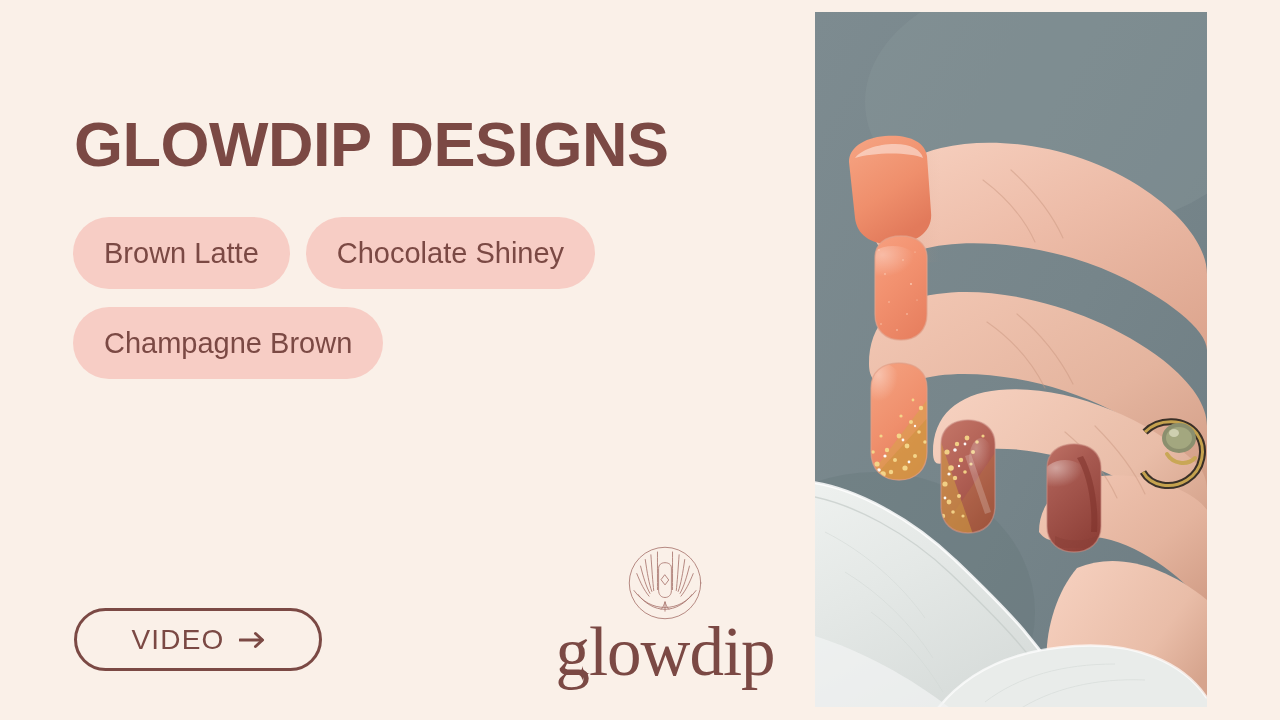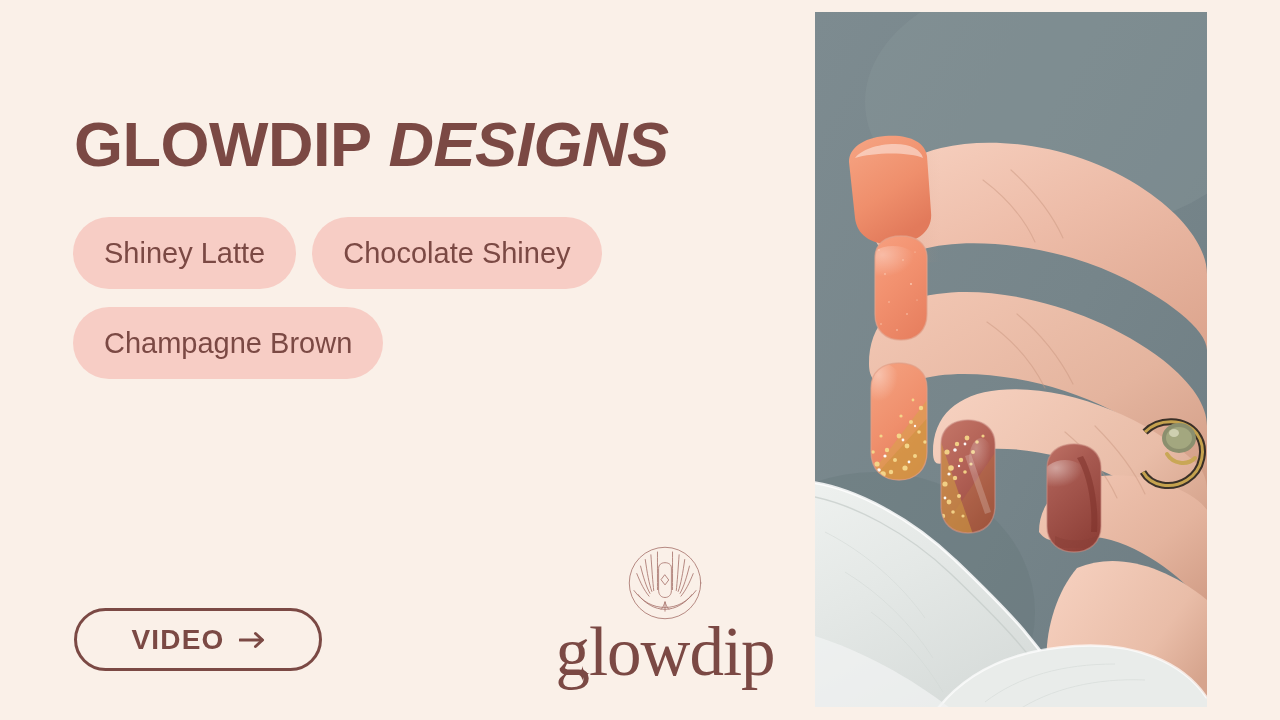--- a/index.html
+++ b/index.html
@@ -44,21 +44,20 @@
     color: #7b4944;
     white-space: nowrap;
     font-weight: 700;
   }
   #page-title .t-main {
     font-weight: 700;
     font-style: normal;
   }
   #page-title .t-accent {
     font-weight: 700;
-    font-style: italic;
   }
 
   
   #shade-list {
     position: absolute;
     left: 73px;
     top: 217px;
     width: 700px;
   }
   .pill-row {
@@ -95,21 +94,21 @@
     background: transparent;
     display: flex;
     align-items: center;
     justify-content: center;
     gap: 14px;
     cursor: pointer;
   }
   #video-button .vb-label {
     color: #7b4944;
     font-size: 28px;
-    font-weight: 700;
+    font-weight: 400;
     letter-spacing: 1.2px;
     line-height: 1;
   }
   #video-button .vb-arrow {
     display: block;
     width: 26px;
     height: 18px;
     color: #7b4944;
   }
 
@@ -172,21 +171,21 @@
 <div id="slide">
 
   <div id="left-panel">
 
     <h1 id="page-title">
       <span class="t-main">GLOWDIP</span><span>&nbsp;</span><span class="t-accent">DESIGNS</span>
     </h1>
 
     <div id="shade-list">
       <div class="pill-row">
-        <div class="pill">Shiney Latte</div>
+        <div class="pill">Brown Latte</div>
         <div class="pill">Chocolate Shiney</div>
       </div>
       <div class="pill-row">
         <div class="pill">Champagne Brown</div>
       </div>
     </div>
 
     <div id="video-button">
       <span class="vb-label">VIDEO</span>
       <span class="vb-arrow">

